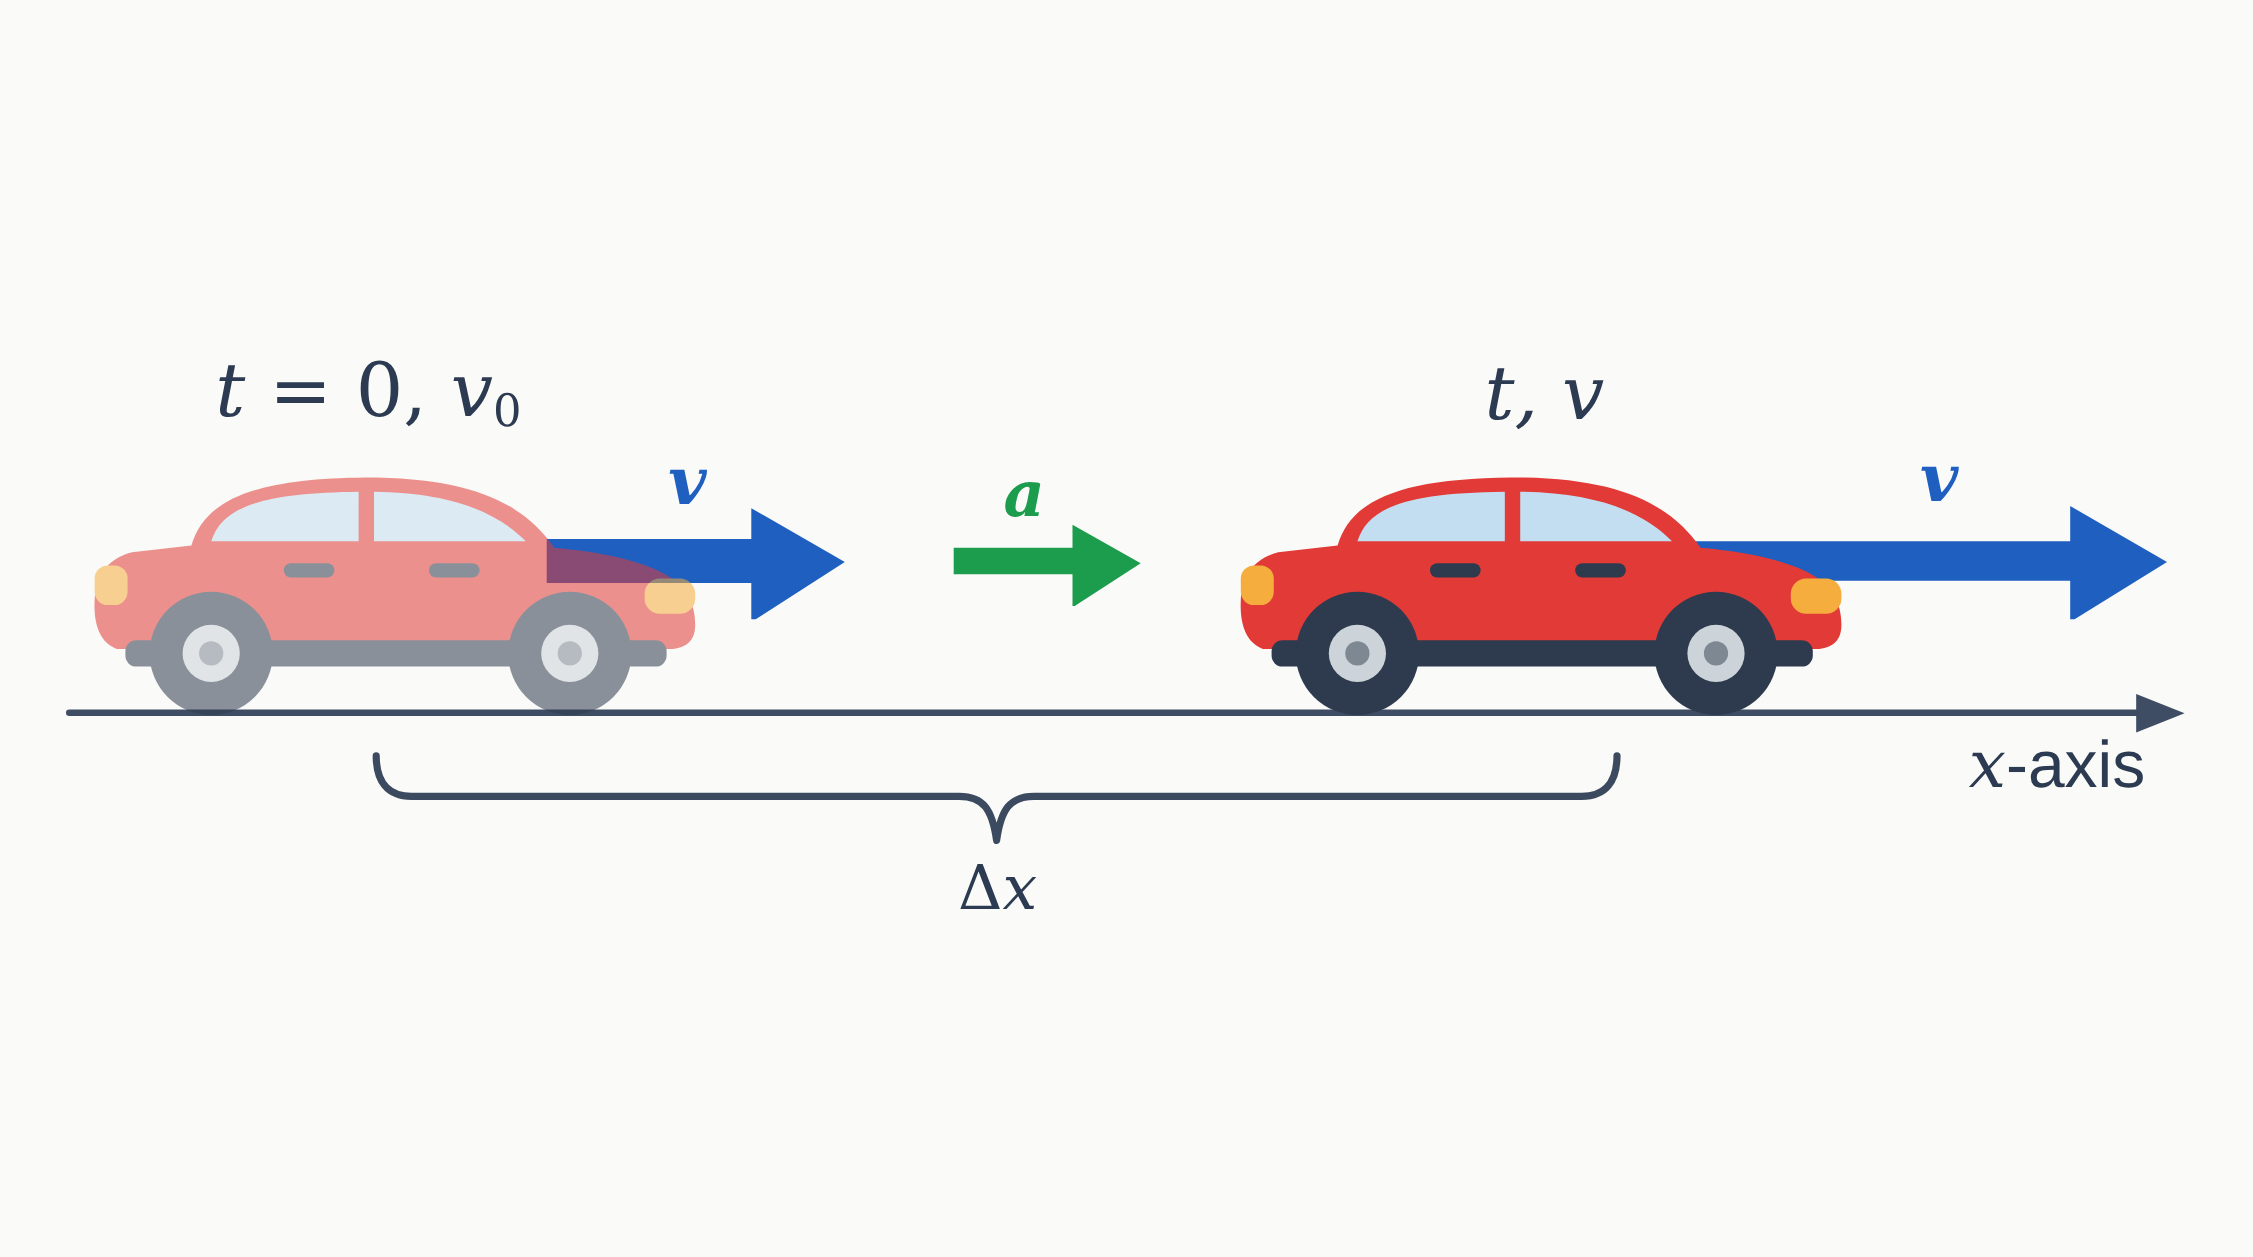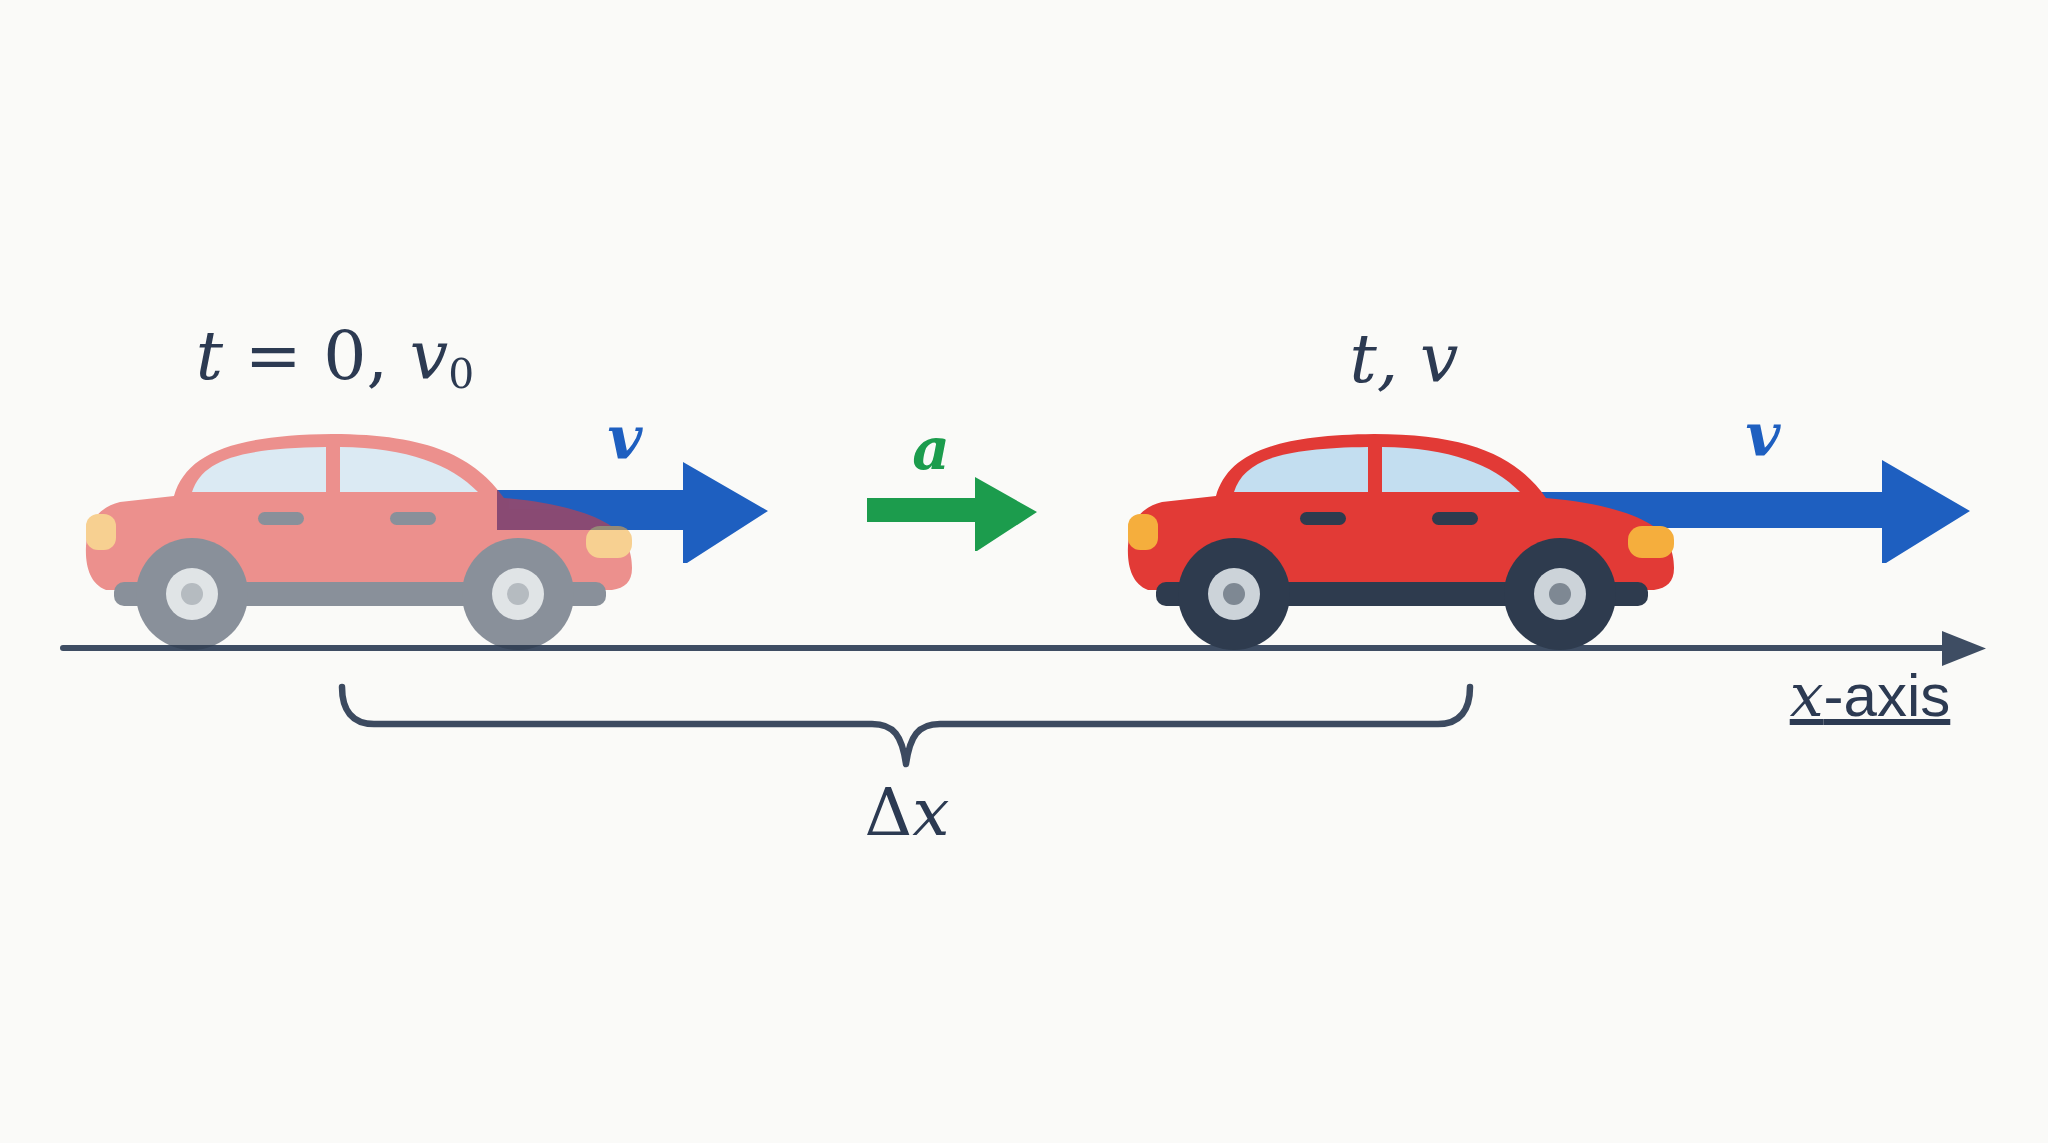--- a/index.html
+++ b/index.html
@@ -32,22 +32,22 @@
   }
   .mi{font-family:"DejaVu Serif", serif;font-style:italic;}
   .mu{font-family:"DejaVu Serif", serif;font-style:normal;}
   .sans{font-family:"Liberation Sans","DejaVu Sans",sans-serif;font-style:normal;}
   .sub{font-size:0.6em;vertical-align:-0.22em;font-style:normal;}
 
   .state-label{font-size:68px;}
   .vec-label{font-size:60px;font-weight:bold;font-style:italic;}
   .v-blue{color:var(--velocity-blue,#1e5fc0);}
   .a-green{color:var(--accel-green,#1c9c4d);font-size:58px;}
-  .axis-label{font-size:60px;text-decoration:underline;}
-  .delta-label{font-size:66px;}
+  .axis-label{font-size:60px;}
+  .delta-label{font-size:56px;}
 </style>
 </head>
 <body>
 
 <div id="stage">
 
   <svg id="scene" width="2048" height="1143" viewBox="0 0 2048 1143">
     <defs>
       <g id="car-shape">
         <path class="car-body" d="M 26 166

